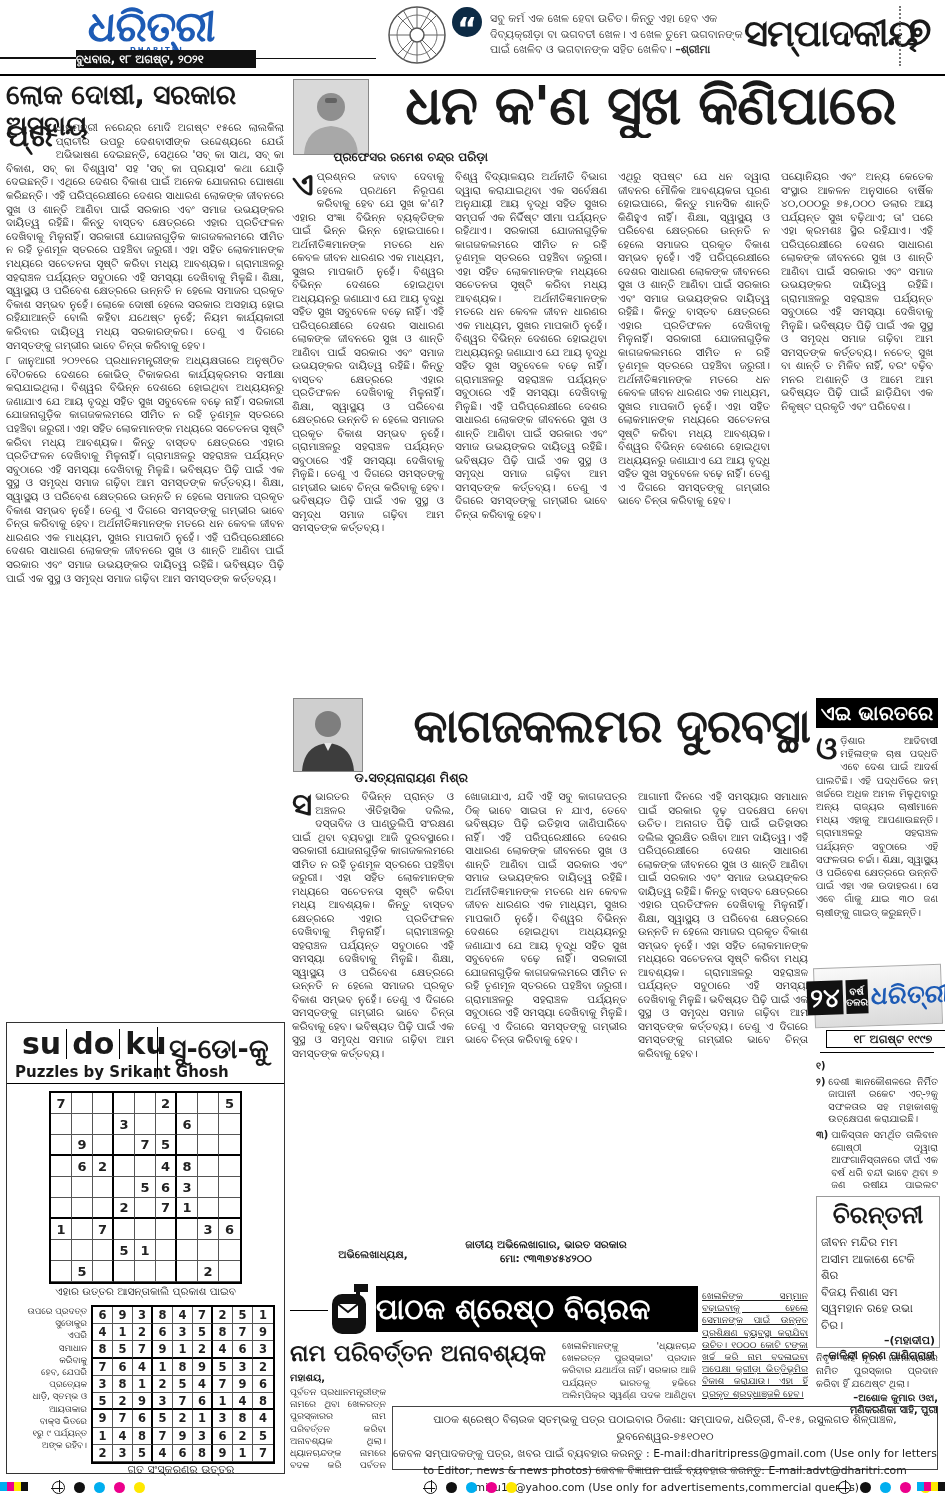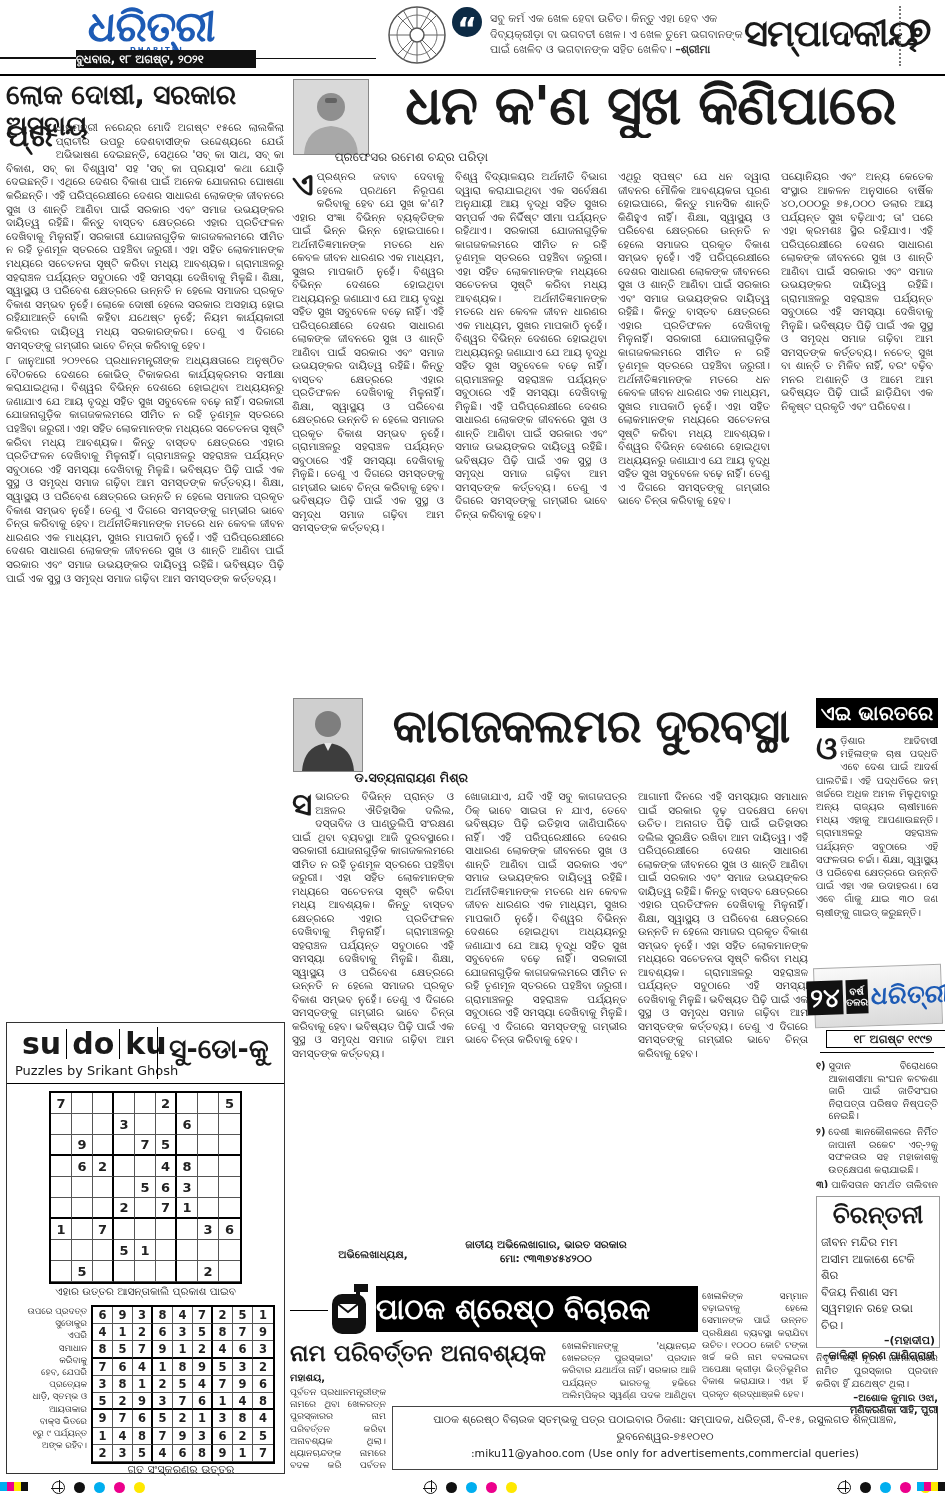--- a/index.html
+++ b/index.html
@@ -26,30 +26,30 @@
   
   #la-headline{left:6px;top:79px;width:278px;font-size:27px;font-weight:800;line-height:31px;letter-spacing:-0.5px;}
   #la-body{left:6px;top:121px;width:278px;height:894px;font-size:10.5px;line-height:13.6px;}
   #la-body p{margin:0 0 2px 0;}
   .dropcap{float:left;font-size:31px;line-height:27px;font-weight:bold;padding:1px 3px 0 0;}
   
   .photo{border:1px solid #888;background:linear-gradient(#e3e3e3,#c2c2c2);}
   #ma-photo{left:293px;top:79px;width:74px;height:74px;}
   #ma-headline{left:378px;top:74px;width:545px;font-size:54px;font-weight:800;text-align:center;
                letter-spacing:-1px;line-height:64px;white-space:nowrap;overflow:hidden;}
-  #ma-byline{left:300px;top:150px;width:188px;text-align:right;font-weight:normal;font-size:12px;}
+  #ma-byline{left:300px;top:150px;width:188px;text-align:right;font-weight:bold;font-size:12px;}
   .bodycol{font-size:10.5px;line-height:13.5px;}
   #ma-col1{left:292px;top:170px;width:152px;height:522px;}
   #ma-col2{left:455px;top:170px;width:152px;height:522px;}
   #ma-col3{left:618px;top:170px;width:152px;height:522px;}
   #ma-col4{left:781px;top:170px;width:152px;height:452px;}
   #ma-footer{left:781px;top:624px;width:152px;text-align:right;font-weight:bold;font-size:10.5px;line-height:13.5px;}
   
   #sa-photo{left:293px;top:698px;width:68px;height:72px;}
-  #sa-headline{left:372px;top:694px;width:438px;font-size:46px;font-weight:800;text-align:center;
+  #sa-headline{left:372px;top:694px;width:438px;font-size:46px;font-weight:800;text-align:right;
                line-height:64px;letter-spacing:-1px;white-space:nowrap;overflow:hidden;}
   #sa-byline{left:296px;top:770px;width:172px;text-align:right;font-weight:bold;font-size:12.5px;}
   #sa-col1{left:292px;top:790px;width:162px;height:456px;}
   #sa-col1-end{left:292px;top:1248px;width:162px;text-align:center;font-weight:bold;font-size:10.5px;}
   #sa-col2{left:465px;top:790px;width:162px;height:446px;}
   #sa-footer{left:465px;top:1238px;width:162px;text-align:center;font-weight:bold;font-size:10.5px;line-height:13.5px;}
   #sa-col3{left:638px;top:790px;width:170px;height:478px;}
   
   #sb-header{left:816px;top:698px;width:122px;height:30px;background:#000;color:#fff;font-size:20px;
              font-weight:800;text-align:center;line-height:30px;}
@@ -71,21 +71,21 @@
   #chir-title{font-size:24px;font-weight:800;text-align:center;margin-bottom:5px;}
   .poem-line{font-size:11.5px;line-height:16.5px;}
   .poem-attr{text-align:right;font-weight:bold;font-size:11px;line-height:15px;}
   #sb-bottom{left:816px;top:1352px;width:122px;height:40px;font-size:9.8px;line-height:12.8px;}
   #sb-bottom-attr{left:816px;top:1392px;width:122px;text-align:right;font-weight:bold;font-size:9.8px;}
   
   #sudoku-box{left:6px;top:1022px;width:277px;height:450px;border:1.5px solid #333;}
   #sudo-brand{position:absolute;left:10px;top:6px;font-size:30px;font-weight:800;display:flex;line-height:30px;}
   #sudo-brand span{padding:0 5px;}
   #sudo-brand span + span{border-left:1.5px solid #000;}
-  #sudo-sub{position:absolute;left:8px;top:40px;font-size:13px;}
+  #sudo-sub{position:absolute;left:8px;top:40px;font-size:15px;font-weight:bold;}
   #sudo-div{position:absolute;left:150px;top:4px;height:52px;border-left:1px solid #000;}
   #sudo-odia{position:absolute;left:162px;top:10px;font-size:27px;font-weight:bold;}
   #sudo-hrule{position:absolute;left:0;top:60px;width:100%;border-bottom:1.5px solid #000;}
   .sgrid{position:absolute;display:grid;background:#fff;border:2.5px solid #000;}
   #puzzle-grid{left:42px;top:68px;width:189px;height:189px;grid-template:repeat(9,1fr)/repeat(9,1fr);}
   #solution-grid{left:84px;top:282px;width:180px;height:155px;grid-template:repeat(9,1fr)/repeat(9,1fr);}
   .scell{border-right:1px solid #555;border-bottom:1px solid #555;display:flex;align-items:center;
          justify-content:center;font-weight:bold;color:#222;}
   #puzzle-grid .scell{font-size:13px;}
   #solution-grid .scell{font-size:11.5px;}
@@ -98,21 +98,21 @@
   #sudo-cap2{position:absolute;left:84px;top:440px;width:180px;text-align:center;font-size:11px;}
   
   #lt-rule{left:290px;top:1310px;width:38px;border-bottom:1.5px solid #000;}
   #mail-icon{left:330px;top:1284px;}
   #lt-title{left:376px;top:1286px;width:322px;height:46px;background:#000;color:#fff;font-size:29px;
             font-weight:800;text-align:left;line-height:46px;}
   #lt-headline{left:290px;top:1340px;width:268px;font-size:23px;font-weight:800;line-height:26px;white-space:nowrap;}
   #lt-salutation{left:290px;top:1372px;width:100px;font-size:10px;font-weight:bold;}
   #lt-col1{left:290px;top:1386px;width:96px;height:82px;font-size:9.3px;line-height:12.2px;}
   #lt-col2{left:562px;top:1340px;width:134px;height:60px;font-size:9.3px;line-height:12.2px;}
-  #lt-col3{left:702px;top:1290px;width:106px;height:112px;font-size:9.3px;line-height:12.2px;}
+  #lt-col3{left:702px;top:1290px;width:106px;height:112px;font-size:9.3px;line-height:12.2px;text-decoration:underline;}
   
   #contact-box{left:392px;top:1406px;width:544px;height:58px;border:1.5px solid #444;
                text-align:center;font-size:10.8px;line-height:17px;padding-top:4px;}
   
   .regrow{display:flex;gap:9px;align-items:center;}
   .dot{width:11px;height:11px;border-radius:50%;}
   .dot.k{background:#111;}.dot.c{background:#00aeef;}.dot.m{background:#ec008c;}.dot.y{background:#ffe800;}
   .dot.reg{background:#fff;border:1.5px solid #111;position:relative;}
   .dot.reg:before,.dot.reg:after{content:"";position:absolute;background:#111;}
   .dot.reg:before{left:50%;top:-2px;width:1px;height:12px;}
@@ -218,21 +218,20 @@
     <span id="years-num">୨୪</span>
     <span id="years-mid">ବର୍ଷ ତଳର</span>
     <span id="years-logo">ଧରିତ୍ରୀ</span>
   </div>
   <div class="abs" id="years-date">୧୮ ଅଗଷ୍ଟ ୧୯୯୭</div>
   <div class="abs" id="years-rule"></div>
 
   <div class="abs" id="sb-list">
     <div class="sb-item">
       <span class="num">୧)</span>
-      <span class="jtxt">ସୁଦାନ ବିରୋଧରେ ଆକାଶସୀମା ଲଂଘନ କଟକଣା ଜାରି ପାଇଁ ଜାତିସଂଘର ନିରାପତ୍ତା ପରିଷଦ ନିଷ୍ପତ୍ତି ନେଇଛି।</span>
     </div>
     <div class="sb-item">
       <span class="num">୨)</span>
       <span class="jtxt">ଦେଶୀ ଜ୍ଞାନକୌଶଳରେ ନିର୍ମିତ ଜାପାନୀ ରକେଟ ଏଚ୍-୨କୁ ସଫଳତାର ସହ ମହାକାଶକୁ ଉତ୍‌କ୍ଷେପଣ କରାଯାଇଛି।</span>
     </div>
     <div class="sb-item">
       <span class="num">୩)</span>
       <span class="jtxt">ପାକିସ୍ତାନ ସମର୍ଥିତ ତାଲିବାନ ଗୋଷ୍ଠୀ ଦ୍ୱାରା ଆଫଗାନିସ୍ତାନରେ ଦୀର୍ଘ ଏକ ବର୍ଷ ଧରି ବନ୍ଦୀ ଭାବେ ଥିବା ୭ ଜଣ ରୁଷୀୟ ପାଇଲଟ କୌଶଳ କ୍ରମେ ଖସି ପଳାଇଛନ୍ତି।</span>
     </div>
   </div>
@@ -454,20 +453,21 @@
   </div>
   <div class="abs" id="lt-title">ପାଠକ ଶ୍ରେଷ୍ଠ ବିଚାରକ</div>
   <div class="abs" id="lt-headline">ନାମ ପରିବର୍ତ୍ତନ ଅନାବଶ୍ୟକ</div>
   <div class="abs" id="lt-salutation">ମହାଶୟ,</div>
   <div class="abs jtxt" id="lt-col1">ପୂର୍ବତନ ପ୍ରଧାନମନ୍ତ୍ରୀଙ୍କ ନାମରେ ଥିବା ଖେଳରତ୍ନ ପୁରସ୍କାରର ନାମ ପରିବର୍ତ୍ତନ କରିବା ଅନାବଶ୍ୟକ ଥିଲା। ଧ୍ୟାନଚାନ୍ଦଙ୍କ ନାମରେ ବଦଳ କରି ପୂର୍ବତନ ପ୍ରଧାନମନ୍ତ୍ରୀଙ୍କୁ ଅସମ୍ମାନ କରି ଜାତୀୟ ସମ୍ପତ୍ତିରେ ଆଞ୍ଚ ଆଣିବା ପରି ନିଷ୍ଠୁର ସରକାରଙ୍କ ଭ୍ରାନ୍ତି ଓ ଅଯଥାର୍ଥତା ପ୍ରତିପାଦନ କରୁଛି। ପୂର୍ବରୁ ଧ୍ୟାନଚାନ୍ଦଙ୍କ ନାମରେ 'ଧ୍ୟାନଚାନ୍ଦ ଜୀବନବ୍ୟାପୀ ସାଧନା' ପୁରସ୍କାର ପ୍ରଦାନ କରାଯାଉଥିବା ବେଳେ ପୁଣି</div>
   <div class="abs jtxt" id="lt-col2">ଖେଳାଳିମାନଙ୍କୁ 'ଧ୍ୟାନଚାନ୍ଦ ଖେଳରତ୍ନ ପୁରସ୍କାର' ପ୍ରଦାନ କରିବାର ଯଥାର୍ଥତା ନାହିଁ। ସରକାର ଆଜି ପର୍ଯ୍ୟନ୍ତ ଭାରତକୁ ହକିରେ ଅଲିମ୍ପିକ୍‌ର ସ୍ୱର୍ଣ୍ଣ ପଦକ ଆଣିଥିବା ଏ ମହାନ ଖେଳାଳିଙ୍କୁ ଭାରତରତ୍ନ ଦେଇନାହାନ୍ତି।</div>
   <div class="abs jtxt" id="lt-col3">ଖେଳାଳିଙ୍କ ସମ୍ମାନ ବଢ଼ାଇବାକୁ ହେଲେ ସେମାନଙ୍କ ପାଇଁ ଉନ୍ନତ ପ୍ରଶିକ୍ଷଣ ବ୍ୟବସ୍ଥା କରାଯିବା ଉଚିତ। ୧୦୦୦ କୋଟି ଟଙ୍କା ଖର୍ଚ୍ଚ କରି ନାମ ବଦଳାଇବା ଅପେକ୍ଷା କ୍ରୀଡ଼ା ଭିତ୍ତିଭୂମିର ବିକାଶ କରାଯାଉ। ଏହା ହିଁ ପ୍ରକୃତ ଶ୍ରଦ୍ଧାଞ୍ଜଳି ହେବ।</div>
 
   <div class="abs" id="contact-box">
     <div>ପାଠକ ଶ୍ରେଷ୍ଠ ବିଚାରକ ସ୍ତମ୍ଭକୁ ପତ୍ର ପଠାଇବାର ଠିକଣା: ସମ୍ପାଦକ, ଧରିତ୍ରୀ, ବି-୧୫, ରସୁଲଗଡ ଶିଳ୍ପାଞ୍ଚଳ, ଭୁବନେଶ୍ୱର-୭୫୧୦୧୦</div>
+    <div>କେବଳ ସମ୍ପାଦକଙ୍କୁ ପତ୍ର, ଖବର ପାଇଁ ବ୍ୟବହାର କରନ୍ତୁ : E-mail:dharitripress@gmail.com (Use only for letters to Editor, news &amp; news photos) କେବଳ ବିଜ୍ଞାପନ ପାଇଁ ବ୍ୟବହାର କରନ୍ତୁ: E-mail:advt@dharitri.com</div>
     <div>:miku11@yahoo.com (Use only for advertisements,commercial queries)</div>
   </div>
 
   <div class="abs edge-strip" id="edgeL">
     <div style="background:#00aeef"></div>
       <div style="background:#ec008c"></div>
       <div style="background:#ffe800"></div>
       <div style="background:#111"></div>
   </div>
   <div class="abs regrow" id="reg1">

